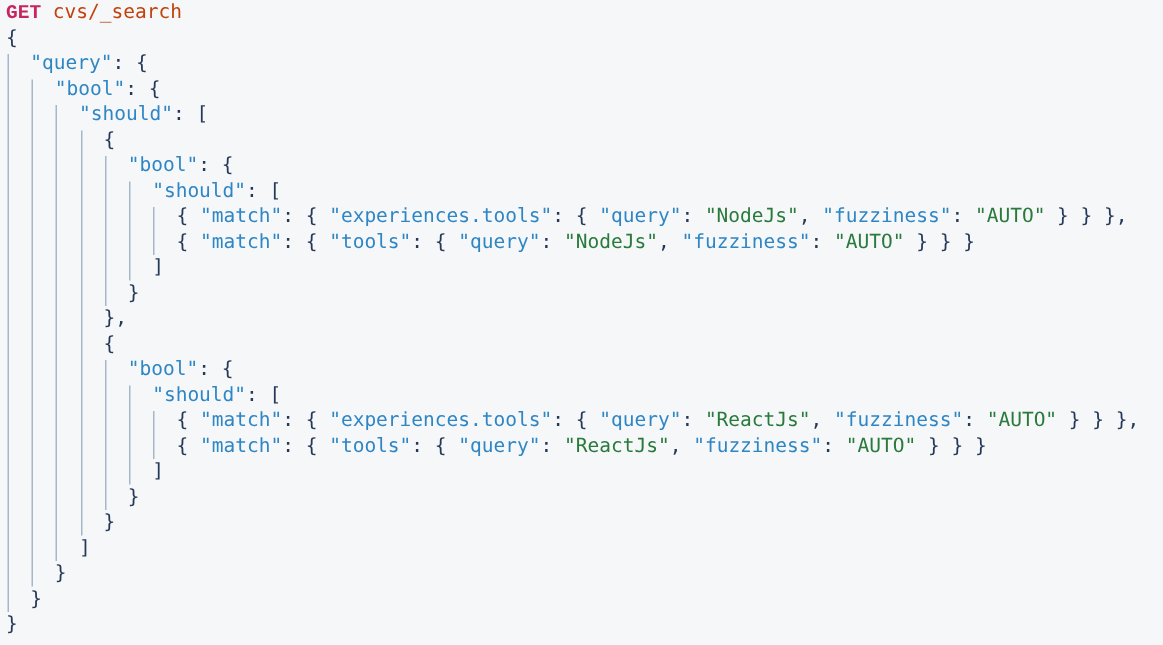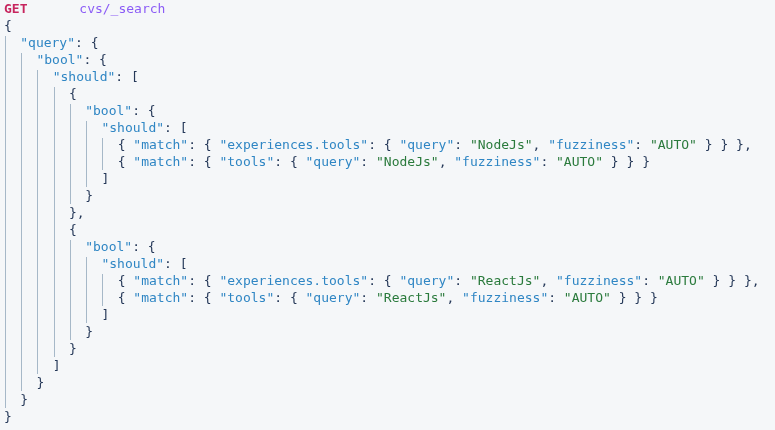--- a/index.html
+++ b/index.html
@@ -43,22 +43,22 @@
     width: 775px;
     margin: 0;
     padding: 0;
   }
   .line {
     height: 17px;
     line-height: 17px;
     white-space: pre;
     padding-left: 4px;
   }
-  .req-method { color: #c7255e; font-weight: 600; }
-  .req-url    { color: #8b5cf6; margin-left: 44px; }
+  .req-method { color: #c7255e; font-weight: 600; font-family: Liberation Mono, monospace; }
+  .req-url    { color: #c2410c; }
   .key        { color: #2f86c4; }
   .str        { color: #2a7a3c; }
   .punc       { color: #253858; }
 </style>
 </head>
 <body>
 
 <div id="console">
   <div class="guides">
       <div class="guide" style="left: 5px; top: 36px; height: 372px;"></div>

